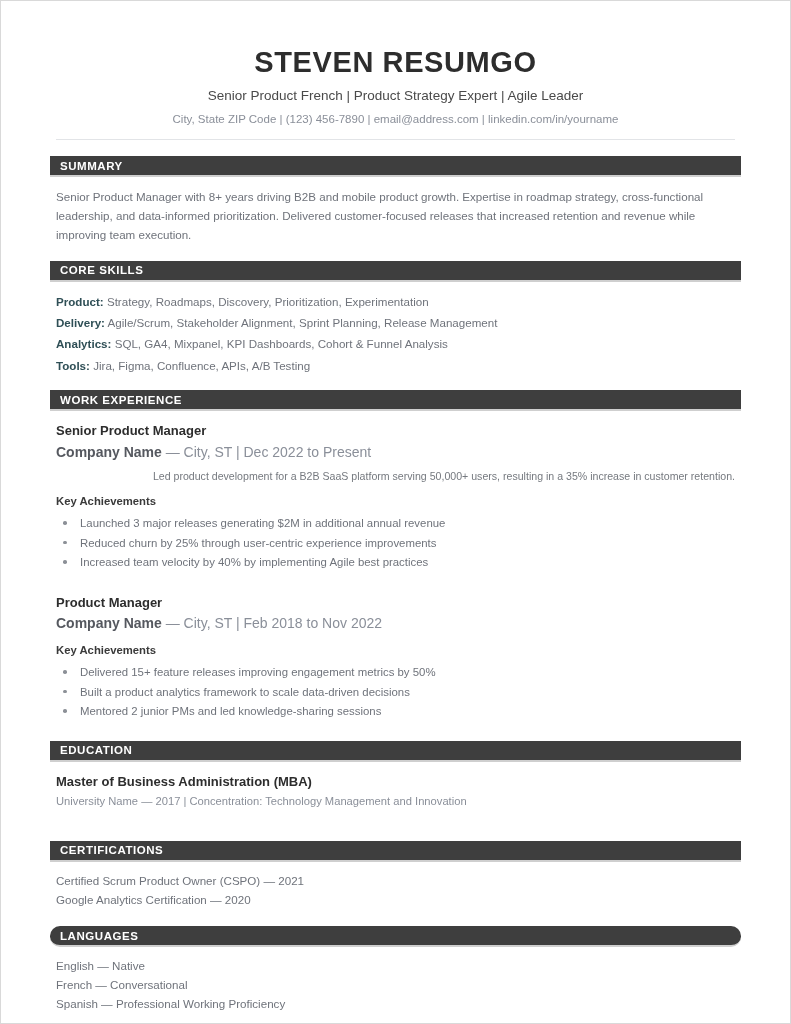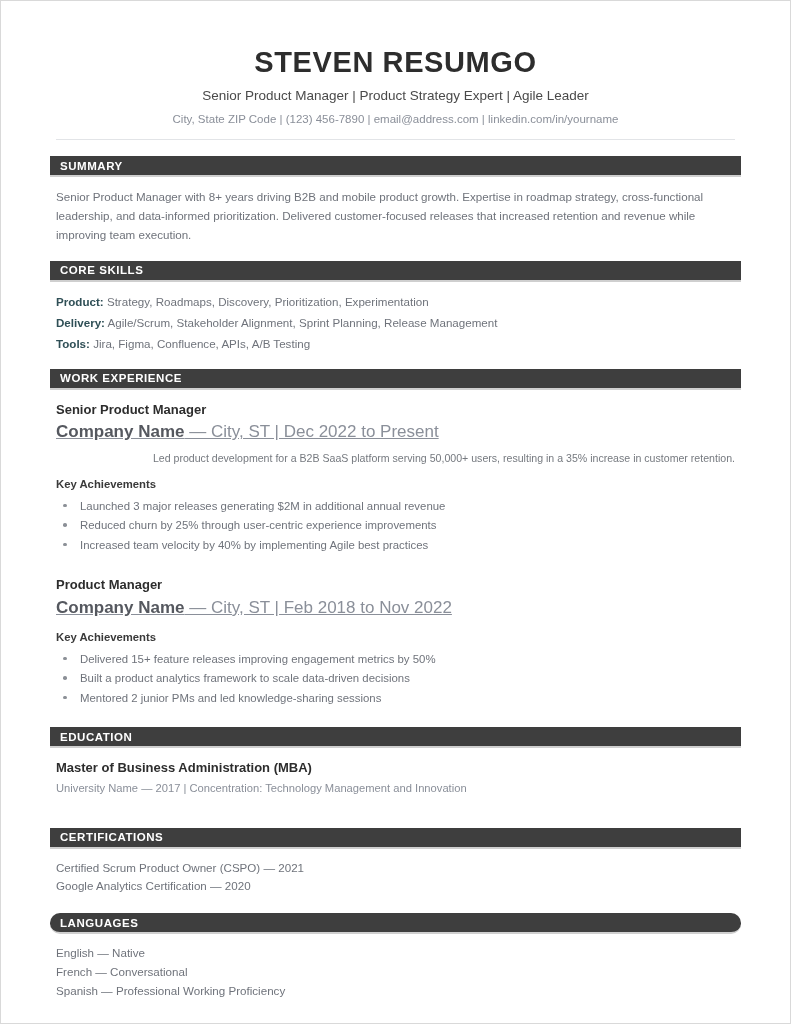--- a/index.html
+++ b/index.html
@@ -109,24 +109,23 @@
   
   .job { margin-top: 11px; }
   .job-title {
     font-size: 13px;
     font-weight: bold;
     color: #2d2d2d;
     line-height: 1.35;
   }
   .job-meta {
     margin-top: 3px;
-    font-size: 17px;
+    font-size: 14px;
     color: #8a8f99;
     line-height: 1.35;
-    text-decoration: underline;
   }
   .job-company {
     font-weight: bold;
     color: #55585f;
   }
   .job-desc {
     margin-top: 7px;
     font-size: 10.6px;
     color: #75797f;
     line-height: 1.45;
@@ -186,21 +185,21 @@
   .simple-line.first { margin-top: 11px; }
 </style>
 </head>
 <body>
 
 <div class="page">
  <div class="sheet">
 
   <div class="hdr">
     <div class="hdr-name">STEVEN RESUMGO</div>
-    <div class="hdr-title">Senior Product Manager | Product Strategy Expert | Agile Leader</div>
+    <div class="hdr-title">Senior Product French | Product Strategy Expert | Agile Leader</div>
     <div class="hdr-contact">City, State ZIP Code | (123) 456-7890 | email@address.com | linkedin.com/in/yourname</div>
   </div>
   <div class="hdr-rule"></div>
 
   <div class="body-wrap">
 
     <div class="sec-bar">
       <span class="sec-bar-label">SUMMARY</span>
     </div>
     <div class="sec-body">
@@ -211,20 +210,24 @@
       <span class="sec-bar-label">CORE SKILLS</span>
     </div>
     <div class="sec-body">
       <div class="skill-row">
         <span class="skill-cat">Product:</span>
         <span>Strategy, Roadmaps, Discovery, Prioritization, Experimentation</span>
       </div>
       <div class="skill-row">
         <span class="skill-cat">Delivery:</span>
         <span>Agile/Scrum, Stakeholder Alignment, Sprint Planning, Release Management</span>
+      </div>
+      <div class="skill-row">
+        <span class="skill-cat">Analytics:</span>
+        <span>SQL, GA4, Mixpanel, KPI Dashboards, Cohort &amp; Funnel Analysis</span>
       </div>
       <div class="skill-row">
         <span class="skill-cat">Tools:</span>
         <span>Jira, Figma, Confluence, APIs, A/B Testing</span>
       </div>
     </div>
 
     <div class="sec-bar">
       <span class="sec-bar-label">WORK EXPERIENCE</span>
     </div>

